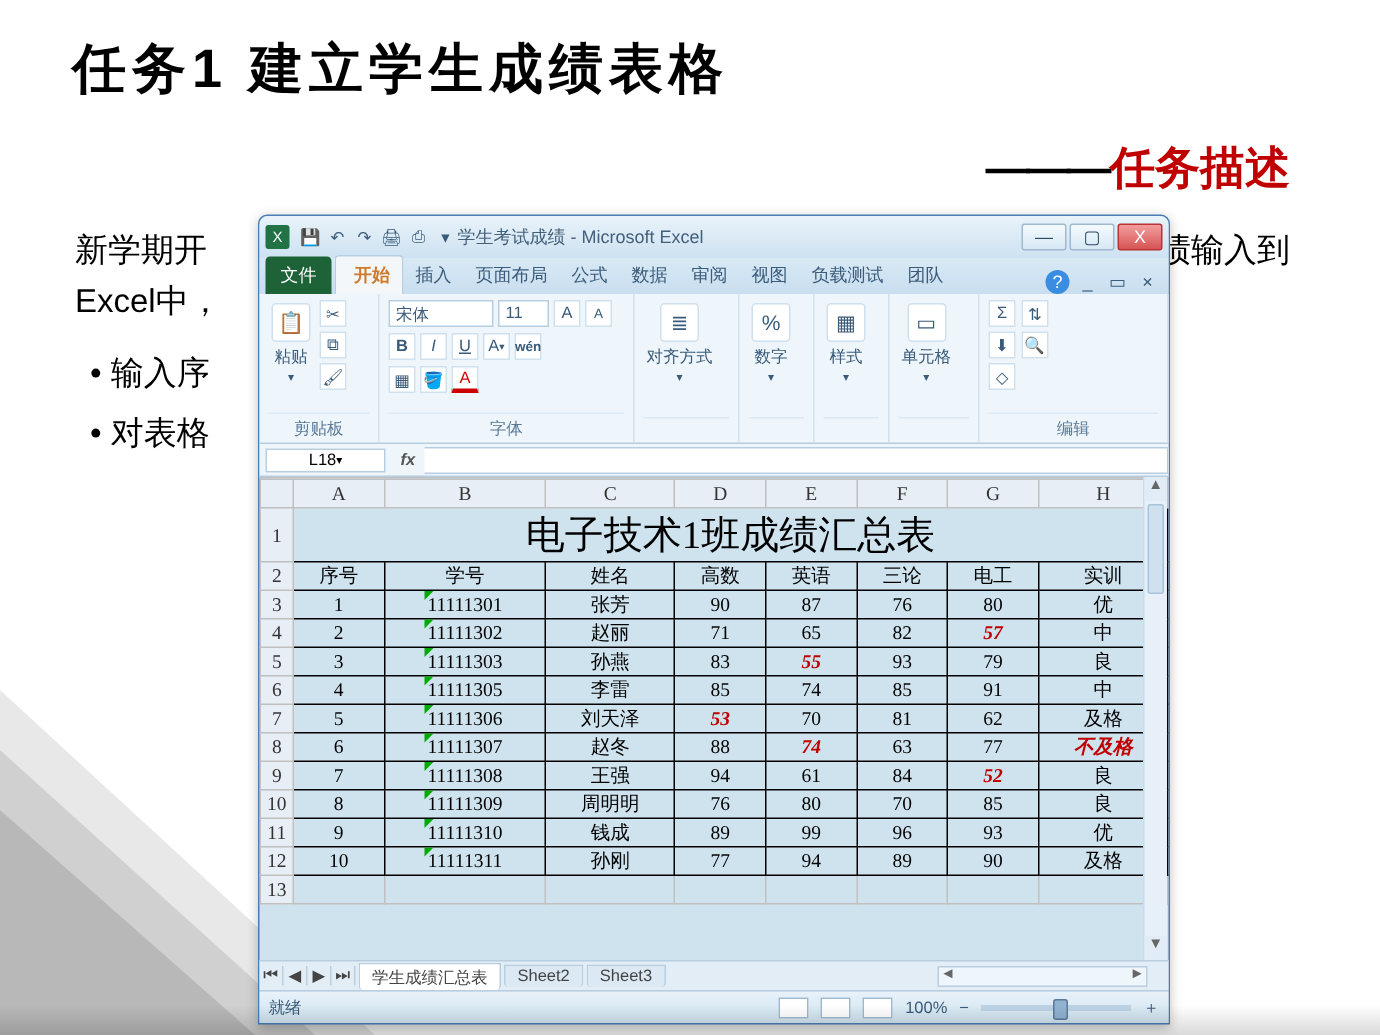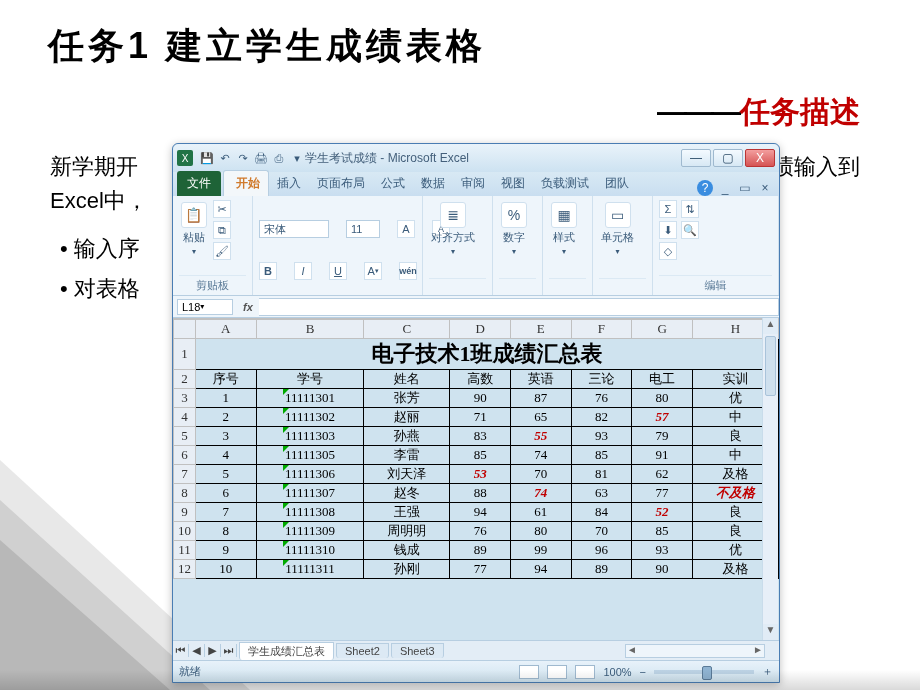--- a/index.html
+++ b/index.html
@@ -71,36 +71,36 @@
   .ribbon {
     background:#eef5fb;border-bottom:1px solid #b7cee1;
     height:100px;display:flex;font-size:11px;color:#3a5b7a;
   }
   .rgroup{border-right:1px solid #cfe0ee;display:flex;flex-direction:column;padding:4px 6px 0;}
   .rgroup .gbody{flex:1;display:flex;align-items:flex-start;gap:4px;}
   .rgroup .glabel{text-align:center;color:#5a7a97;padding:2px 0;border-top:1px solid #dbe9f4;}
   .big-btn{display:flex;flex-direction:column;align-items:center;gap:2px;padding:2px;}
   .big-btn .ic{width:26px;height:26px;border:1px solid #cfe0ee;border-radius:3px;background:#fff;display:flex;align-items:center;justify-content:center;font-size:14px;}
   .font-controls{display:flex;flex-direction:column;gap:4px;}
-  .fc-row{display:flex;gap:17px;align-items:center;margin-top:20px;}
+  .fc-row{display:flex;gap:3px;align-items:center;}
   .combo{border:1px solid #b7cee1;background:#fff;height:18px;display:flex;align-items:center;padding:0 4px;font-size:11px;}
   .sq{width:18px;height:18px;border:1px solid #cfe0ee;background:#fff;display:flex;align-items:center;justify-content:center;font-size:11px;}
   .mini-icons{display:flex;flex-direction:column;gap:3px;}
   .formula-bar{height:22px;background:#eef5fb;border-bottom:1px solid #b7cee1;display:flex;align-items:center;font-size:11px;}
-  .namebox{width:56px;border:1px solid #b7cee1;background:#fff;margin:0 4px;padding:1px 4px;display:flex;justify-content:flex-start;align-items:center;}
+  .namebox{width:80px;border:1px solid #b7cee1;background:#fff;margin:0 4px;padding:1px 4px;display:flex;justify-content:center;align-items:center;}
   .fb-icons{display:flex;gap:4px;padding:0 6px;color:#888;}
   .fx{font-style:italic;font-weight:bold;color:#555;}
   .fb-input{flex:1;border:1px solid #b7cee1;border-left:none;background:#fff;height:18px;}
   .grid-wrap{flex:1;overflow:hidden;border-top:1px solid #c0c0c0;}
   table.grid{border-collapse:collapse;width:100%;font-family:SimSun,serif;font-size:13px;}
   table.grid th,table.grid td{border:1px solid #c0c0c0;text-align:center;height:19px;padding:0 2px;}
   table.grid th{background:#e8eef5;font-weight:normal;color:#333;}
   table.grid .corner{background:#e8eef5;width:22px;}
   .rowh{background:#e8eef5;width:22px;color:#333;}
-  .title-row td{font-family:"KaiTi","STKaiti",serif;font-size:22px;font-weight:700;height:30px;border:1px solid #000;}
+  .title-row td{font-family:"KaiTi","STKaiti",serif;font-size:26px;font-weight:400;height:30px;border:1px solid #000;}
   .hdr-row td{border:1px solid #000;font-weight:400;}
   .dcell{border:1px solid #000 !important;}
   .red-it{color:#c00000;font-style:italic;font-weight:700;}
   .sheet-tabs{height:20px;background:#e3edf6;display:flex;align-items:center;font-size:11px;color:#444;border-top:1px solid #b7cee1;}
   .sheet-tabs .nav{display:flex;gap:0;}
   .sheet-tabs .nav span{width:16px;text-align:center;border-right:1px solid #b7cee1;}
   .sheet-tabs .stab{padding:1px 8px;border:1px solid #b7cee1;border-bottom:none;background:#fff;margin-left:2px;border-radius:0 0 3px 3px;}
   .sheet-tabs .stab.inactive{background:#dce9f4;}
   .sheet-tabs .filler{flex:1;}
   .sheet-tabs .hscroll{width:140px;height:14px;border:1px solid #b7cee1;background:#eef5fb;position:relative;margin-right:14px;}
@@ -422,20 +422,31 @@
               <th class="rowh">12</th>
               <td class="dcell">10</td>
               <td class="dcell"><span class="cellrel greenmark"></span>11111311</td>
               <td class="dcell">孙刚</td>
               <td class="dcell">77</td>
               <td class="dcell">94</td>
               <td class="dcell">89</td>
               <td class="dcell">90</td>
               <td class="dcell">及格</td>
             </tr>
+            <tr>
+              <th class="rowh">13</th>
+              <td></td>
+              <td></td>
+              <td></td>
+              <td></td>
+              <td></td>
+              <td></td>
+              <td></td>
+              <td></td>
+            </tr>
           </tbody>
         </table>
       </div>
     <div class="vscroll">
       <div class="arr top">▲</div>
       <div class="thumb"></div>
       <div class="arr bot">▼</div>
     </div>
   </div>
 

